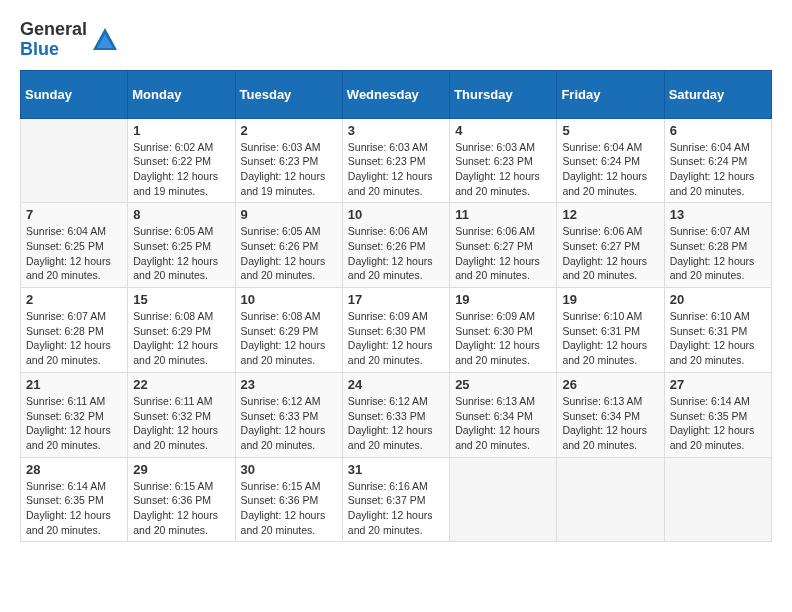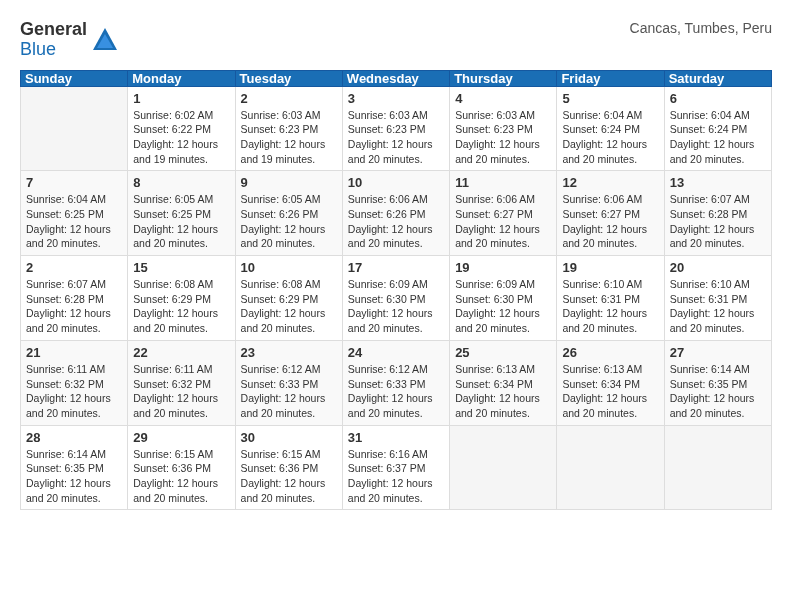--- a/index.html
+++ b/index.html
@@ -26,21 +26,21 @@
       flex-direction: column;
       line-height: 1.1;
     }
     .logo-general {
       font-size: 18px;
       font-weight: bold;
       color: #333;
     }
     .logo-blue {
       font-size: 18px;
-      font-weight: normal;
+      font-weight: bold;
       color: #1a6eb5;
     }
     .logo-icon {
       width: 28px;
       height: 28px;
       margin-left: 4px;
     }
     .title-area {
       text-align: right;
     }
@@ -56,21 +56,21 @@
     .calendar {
       width: 100%;
       border-collapse: collapse;
       border: 1px solid #ccc;
     }
     .calendar thead tr th {
       background-color: #1a6eb5;
       color: #fff;
       font-size: 13px;
       font-weight: bold;
-      padding: 0 4px;
+      padding: 16px 4px;
       text-align: left;
       border: 1px solid #1558a0;
     }
     .calendar tbody tr td {
       vertical-align: top;
       padding: 4px 5px;
       border: 1px solid #ddd;
       font-size: 11px;
       color: #333;
       min-width: 100px;
@@ -104,21 +104,20 @@
     <div class="logo-text">
       <span class="logo-general">General</span>
       <span class="logo-blue">Blue</span>
     </div>
     <svg class="logo-icon" viewBox="0 0 28 28">
       <polygon points="14,2 26,24 2,24" fill="#1a6eb5"></polygon>
       <polygon points="14,8 22,22 6,22" fill="#4da6ff" opacity="0.6"></polygon>
     </svg>
   </div>
   <div class="title-area">
-    <div class="subtitle">Cancas, Tumbes, Peru</div>
   </div>
 </div>
 
 <table class="calendar">
   <thead>
     <tr>
 
     <th>Sunday</th>
         <th>Monday</th>
         <th>Tuesday</th>

